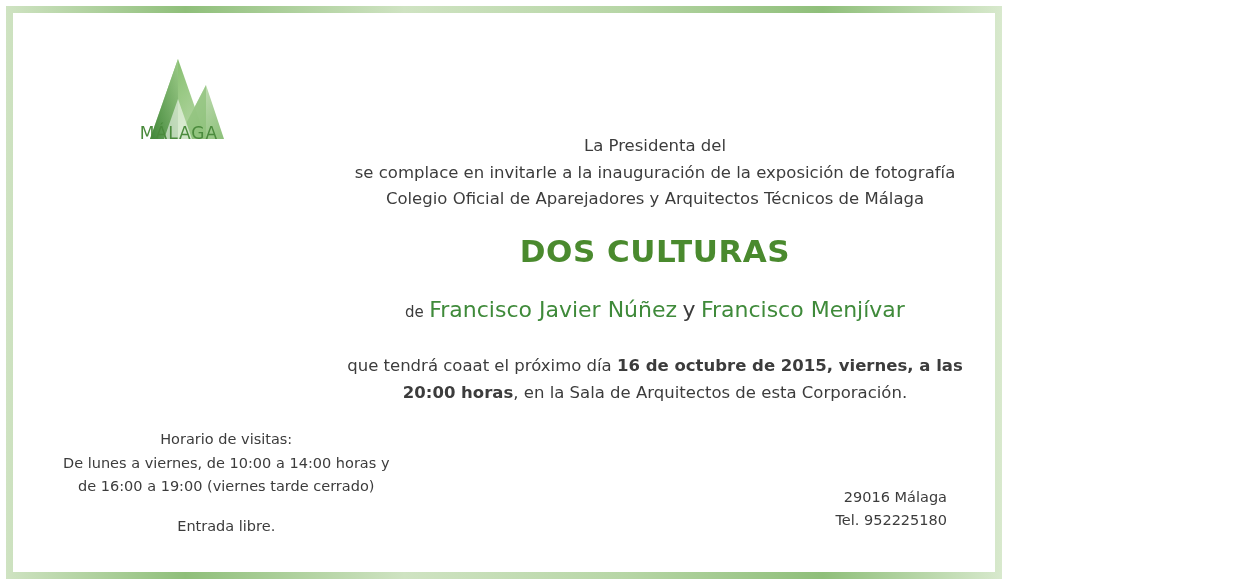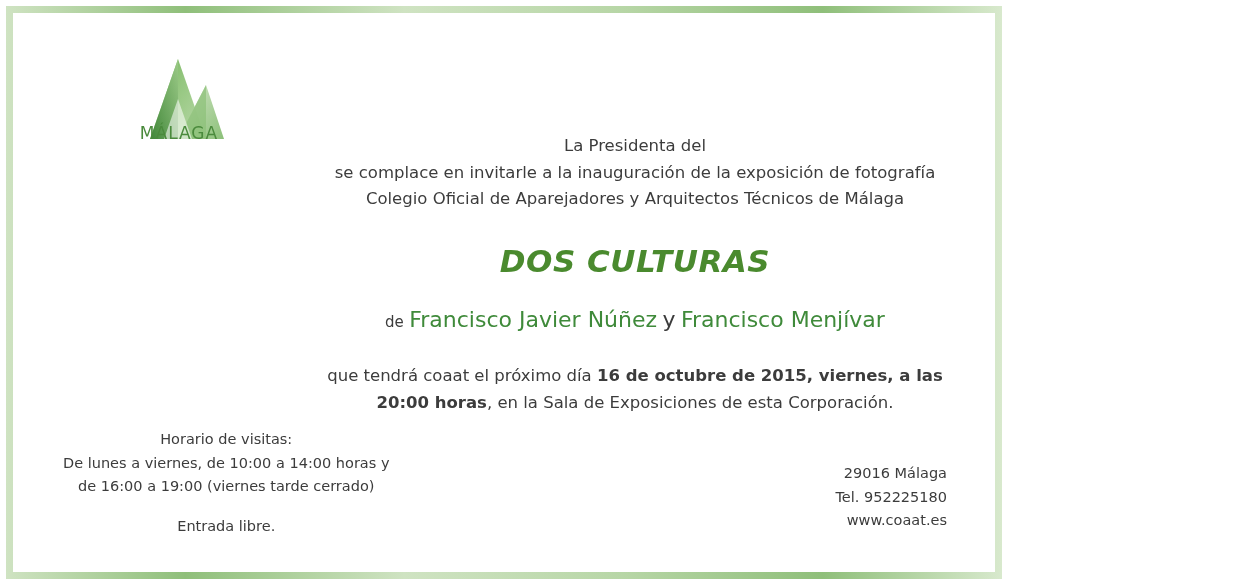--- a/index.html
+++ b/index.html
@@ -69,37 +69,36 @@
     font-family: "DejaVu Sans", sans-serif;
     font-size: 14.5px;
     color: #4a8a3c;
     line-height: 1.45;
   }
   .logo-sub .l2 { display: block; }
 
   
   .main-text {
     position: absolute;
-    left: 292px;
+    left: 312px;
     top: 120px;
     width: 660px;
     text-align: center;
     color: #333333;
   }
   .intro {
     font-size: 16.5px;
     line-height: 1.62;
     color: #3c3c3c;
   }
   .intro div { white-space: nowrap; }
   .title {
-    margin-top: 30px;
+    margin-top: 20px;
     font-size: 31px;
     font-weight: bold;
-    font-style: italic;
     color: #4a8a2e;
     letter-spacing: 0.5px;
   }
   .authors {
     margin-top: 28px;
     font-size: 17px;
     color: #3c3c3c;
   }
   .authors .de {
     font-size: 15px;
@@ -189,33 +188,32 @@
 
         <div class="authors">
           <span class="de">de</span>
           <span class="name">Francisco Javier Núñez</span>
           <span class="y">y</span>
           <span class="name">Francisco Menjívar</span>
         </div>
 
         <div class="when">
           <span>que tendrá coaat el próximo día</span>
-          <b>16 de octubre de 2015, viernes, a las 20:00 horas</b><span>, en la Sala de Exposiciones de esta Corporación.</span>
+          <b>16 de octubre de 2015, viernes, a las 20:00 horas</b><span>, en la Sala de Arquitectos de esta Corporación.</span>
         </div>
       </div>
 
       <div class="footer-left">
         <div>Horario de visitas:</div>
         <div>De lunes a viernes, de 10:00 a 14:00 horas y</div>
         <div>de 16:00 a 19:00 (viernes tarde cerrado)</div>
         <div class="spacer"></div>
         <div>Entrada libre.</div>
       </div>
 
       <div class="footer-right">
         <div>29016 Málaga</div>
         <div>Tel. 952225180</div>
-        <div>www.coaat.es</div>
       </div>
 
     </div>
   </div>
 </div>
 
 </body></html>

